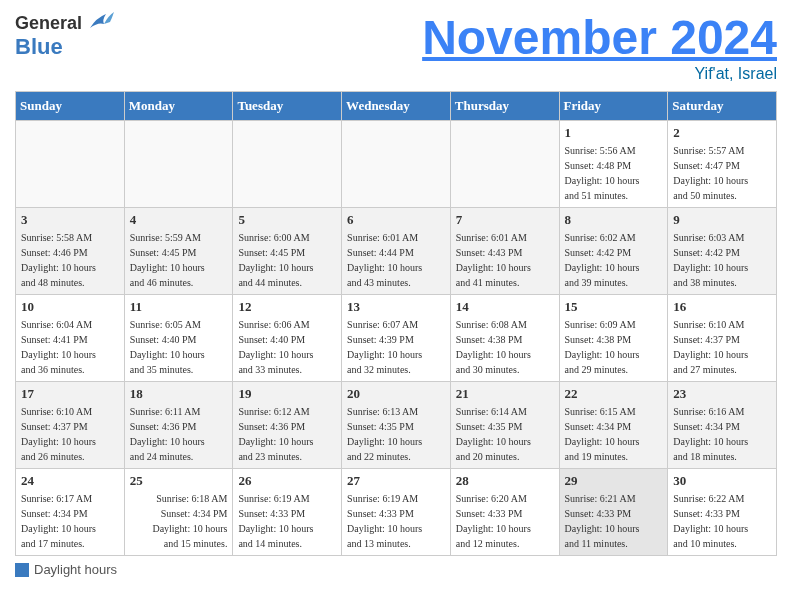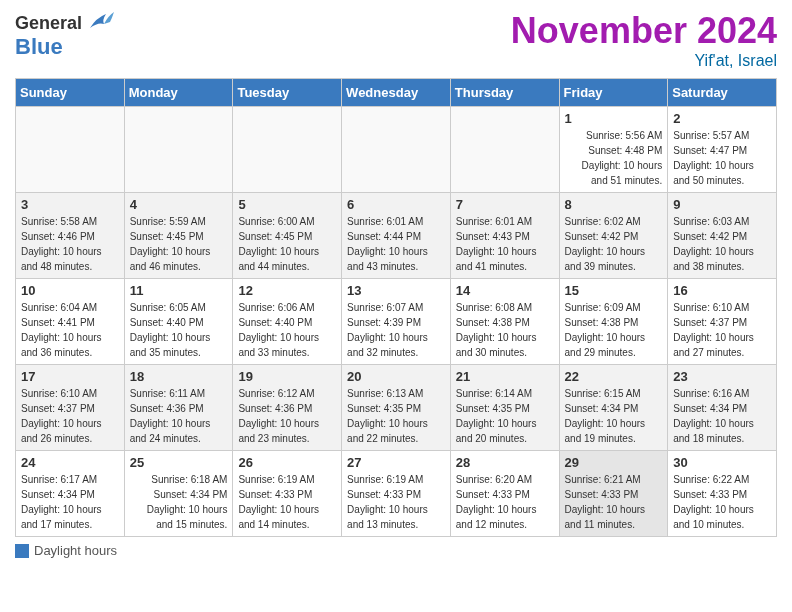--- a/index.html
+++ b/index.html
@@ -35,31 +35,33 @@
     .logo-bird {
       width: 28px;
       height: 24px;
       margin-left: 4px;
       margin-bottom: 2px;
     }
     .title-block {
       text-align: right;
     }
     .title-month {
-      font-size: 36px;
-      font-weight: bold;
-      color: #a21caf;
+      font-size: 48px;
+      font-weight: bold;
+      color: #3b82f6;
+      text-decoration: underline;
     }
     .title-location {
       font-size: 16px;
       color: #0369a1;
     }
     .calendar {
       width: 100%;
       border-collapse: collapse;
+      font-family: Liberation Serif, serif;
     }
     .calendar th {
       background-color: #3a7abf;
       color: #fff;
       font-size: 13px;
       font-weight: bold;
       padding: 6px 4px;
       text-align: left;
       border: 1px solid #ccc;
     }
@@ -143,21 +145,21 @@
   </thead>
   <tbody id="calendar-body">
   <tr>
         <td class="empty" style="background: rgb(249, 249, 249);"></td>
         <td class="empty" style="background: rgb(249, 249, 249);"></td>
         <td class="empty" style="background: rgb(249, 249, 249);"></td>
         <td class="empty" style="background: rgb(249, 249, 249);"></td>
         <td class="empty" style="background: rgb(249, 249, 249);"></td>
         <td style="background: rgb(255, 255, 255);">
           <span class="day-num">1</span>
-          <div class="day-info" style="white-space: pre-line; text-align: right;">Sunrise: 5:56 AM
+          <div class="day-info" style="white-space: pre-line;">Sunrise: 5:56 AM
 Sunset: 4:48 PM
 Daylight: 10 hours
 and 51 minutes.</div>
         </td>
         <td style="background: rgb(255, 255, 255);">
           <span class="day-num">2</span>
           <div class="day-info" style="white-space: pre-line;">Sunrise: 5:57 AM
 Sunset: 4:47 PM
 Daylight: 10 hours
 and 50 minutes.</div>

